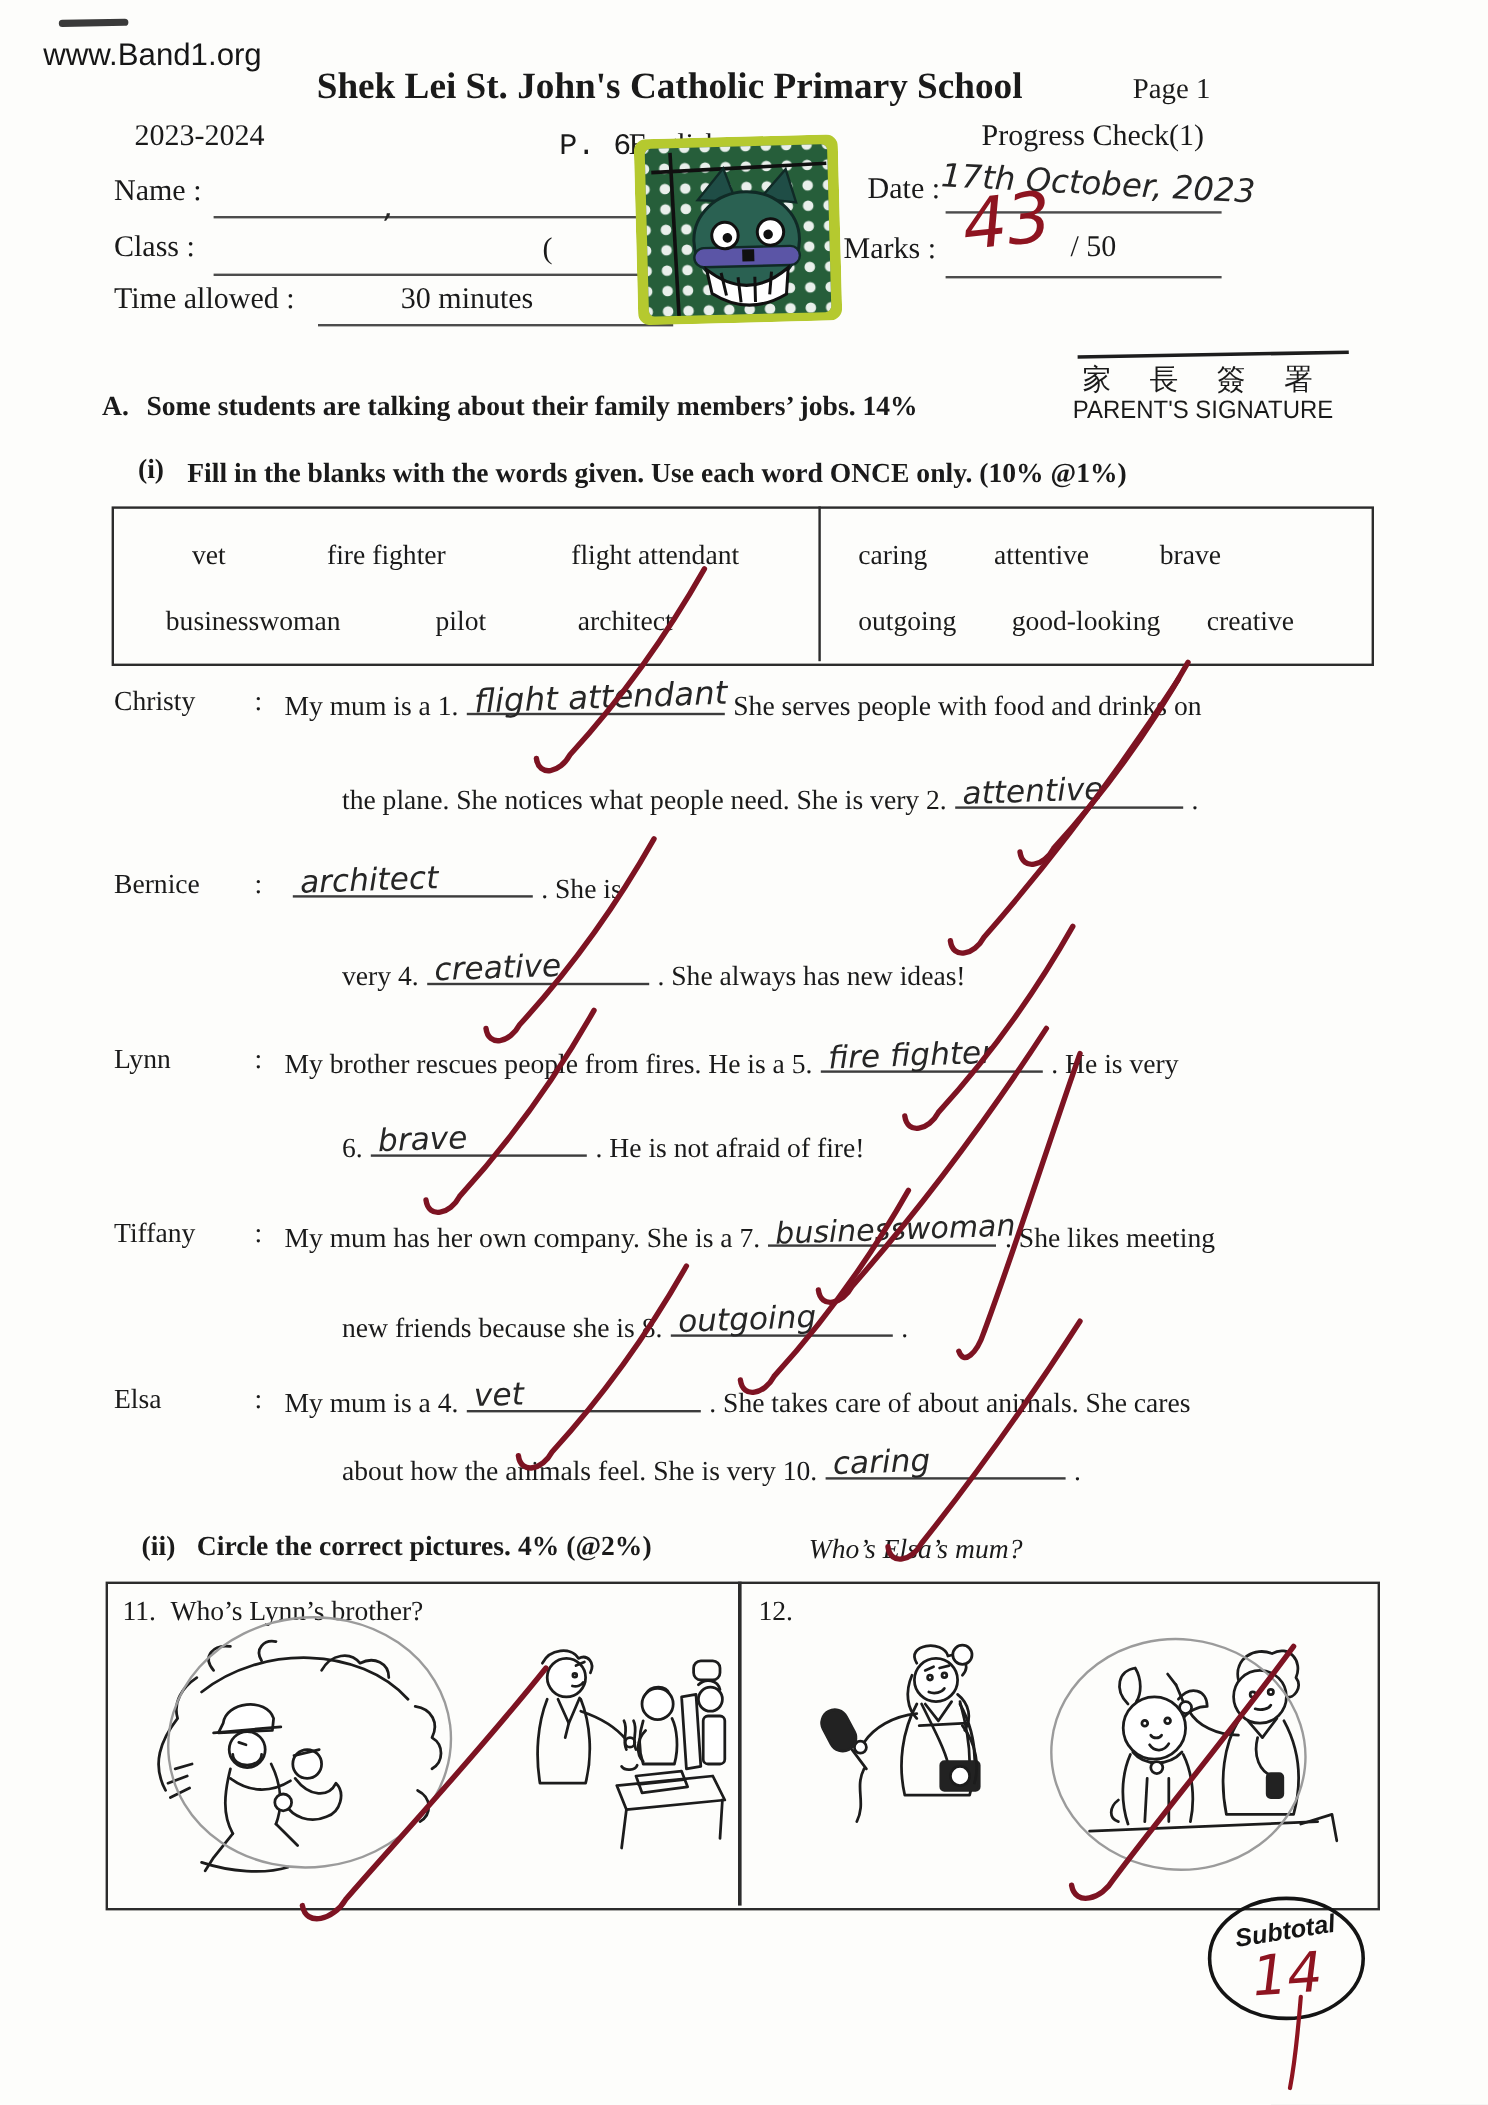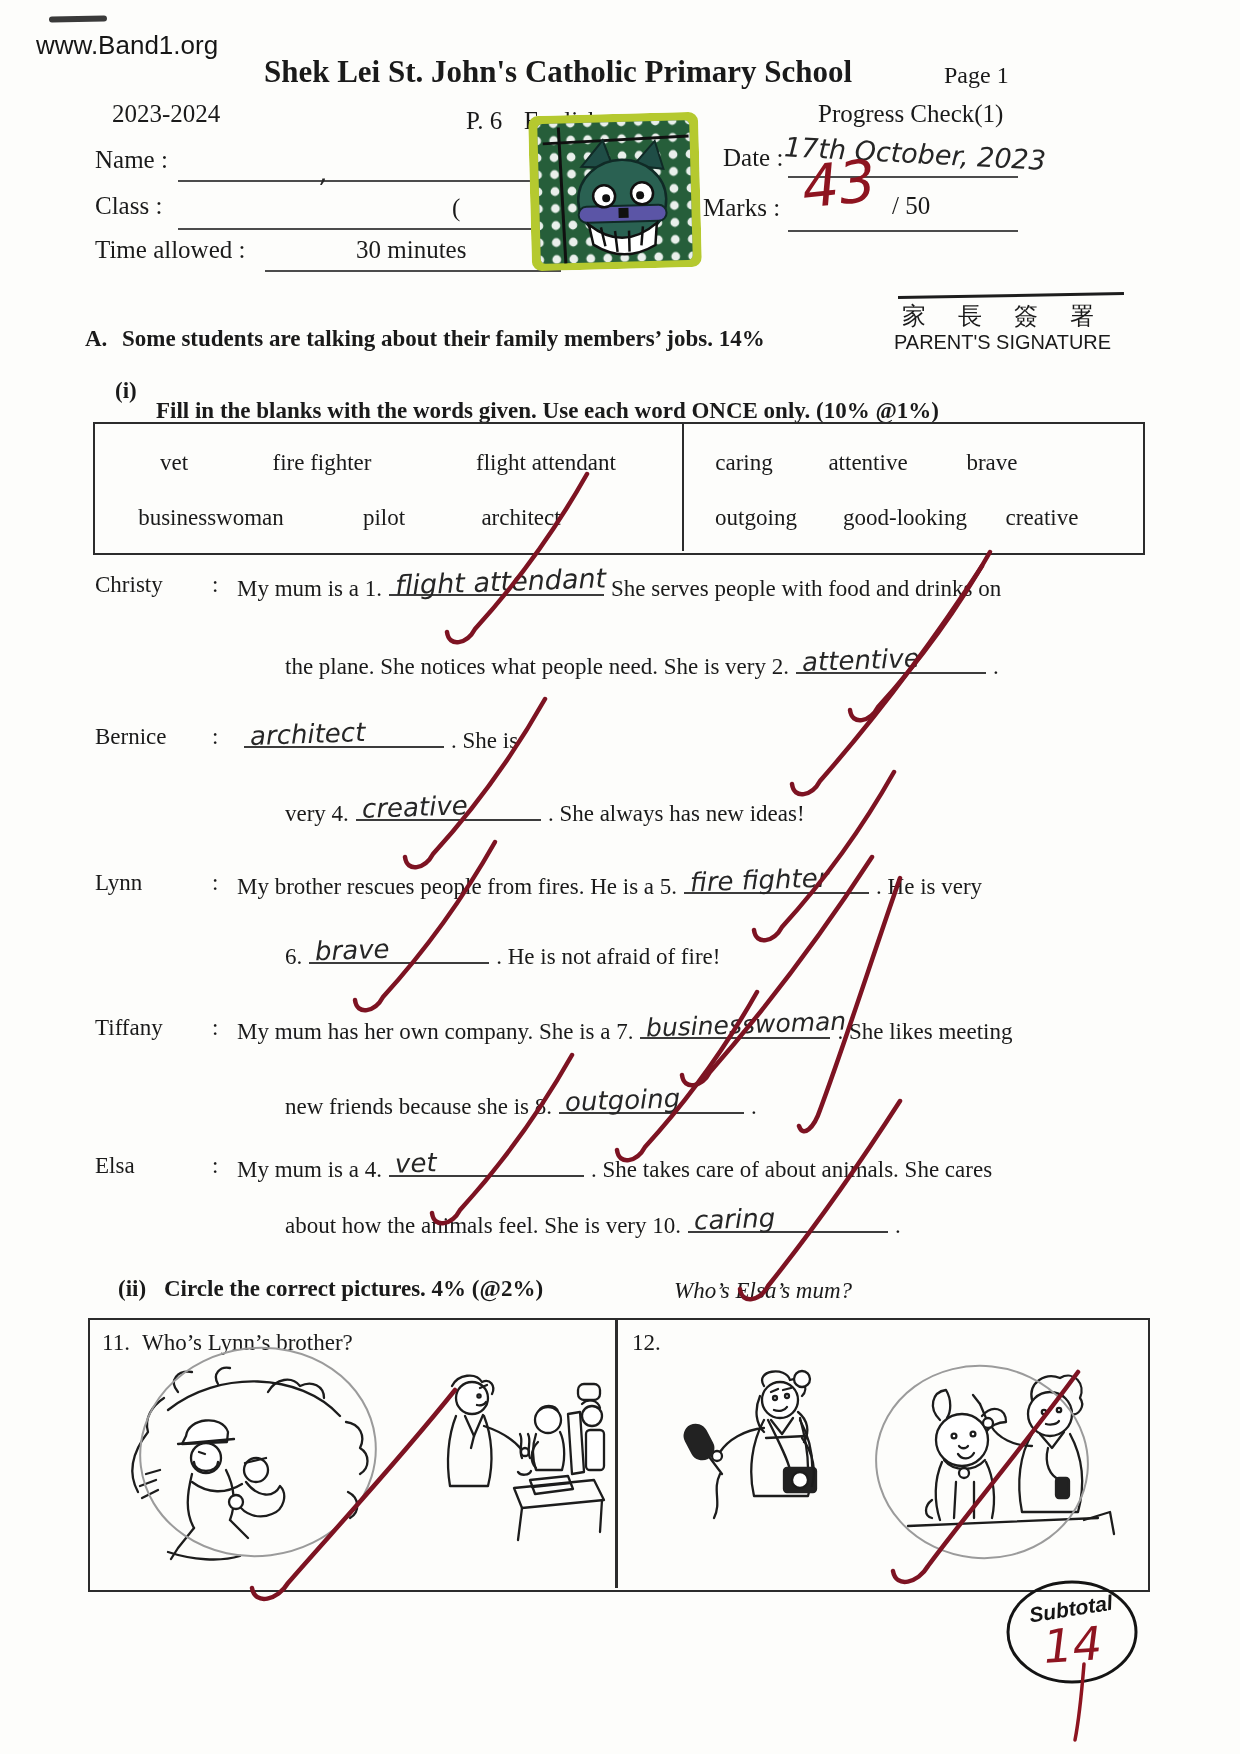--- a/index.html
+++ b/index.html
@@ -35,41 +35,41 @@
 <div class="page">
 
   <div class="abs" style="left:49px;top:16px;width:58px;height:6px;background:#3a3a3a;transform:rotate(-1deg);border-radius:3px;"></div>
 
   <div class="abs sans" style="left:36px;top:30px;font-size:26px;color:#161616;">www.Band1.org</div>
 
   <div class="abs bold" style="left:248px;top:54px;width:620px;text-align:center;font-size:31px;">Shek Lei St. John's Catholic Primary School</div>
   <div class="abs" style="left:944px;top:62px;font-size:24px;">Page 1</div>
 
   <div class="abs label" style="left:112px;top:100px;">2023-2024</div>
-  <div class="abs label" style="left:466px;top:107px;">P. 6</div>
+  <div class="abs label" style="left:466px;top:107px;font-family:Liberation Mono, monospace;">P. 6</div>
   <div class="abs label" style="left:524px;top:107px;">English</div>
   <div class="abs label" style="left:818px;top:100px;">Progress Check(1)</div>
 
   <div class="abs label" style="left:95px;top:146px;">Name :</div>
   <div class="uline" style="left:178px;top:180px;width:384px;"></div>
   <div class="abs hw" style="left:320px;top:158px;font-size:26px;">,</div>
   <div class="abs label" style="left:723px;top:144px;">Date :</div>
   <div class="uline" style="left:788px;top:176px;width:230px;"></div>
   <div class="abs hw" style="left:784px;top:138px;font-size:27px;transform:rotate(3deg);">17th October, 2023</div>
 
   <div class="abs label" style="left:95px;top:192px;font-family:Liberation Serif, serif;">Class :</div>
   <div class="uline" style="left:178px;top:228px;width:384px;"></div>
   <div class="abs label" style="left:452px;top:194px;">(</div>
   <div class="abs label" style="left:703px;top:194px;">Marks :</div>
   <div class="uline" style="left:788px;top:230px;width:230px;"></div>
   <div class="abs hw-red" style="left:802px;top:150px;font-size:58px;transform:rotate(-6deg);">43</div>
   <div class="abs label" style="left:892px;top:192px;">/ 50</div>
 
   <div class="abs label" style="left:95px;top:236px;">Time allowed :</div>
-  <div class="abs label" style="left:356px;top:236px;">30 minutes</div>
+  <div class="abs label" style="left:334px;top:236px;">30 minutes</div>
   <div class="uline" style="left:265px;top:270px;width:296px;"></div>
 
   <div class="abs" style="left:530px;top:114px;width:170px;height:155px;transform:rotate(-1.5deg);z-index:40;">
     <svg width="170" height="155" viewBox="0 0 170 155">
       <defs>
         <pattern id="dots" width="17" height="17" patternUnits="userSpaceOnUse">
           <circle cx="8" cy="8" r="4.4" fill="#ffffff"></circle>
         </pattern>
       </defs>
       <rect x="0" y="0" width="170" height="155" rx="10" fill="#b5c92f"></rect>
@@ -91,21 +91,21 @@
     </svg>
   </div>
 
   <div class="abs" style="left:898px;top:294px;width:226px;height:3px;background:#1d1d1d;transform:rotate(-1deg);"></div>
   <div class="abs" style="left:902px;top:300px;font-size:24px;letter-spacing:32px;">家長簽署</div>
   <div class="abs sans" style="left:894px;top:330px;font-size:21px;transform:scaleX(0.95);transform-origin:left;">PARENT'S SIGNATURE</div>
 
   <div class="abs bold print" style="left:85px;top:324px;">A.</div>
   <div class="abs bold print" style="left:122px;top:324px;">Some students are talking about their family members’ jobs. 14%</div>
   <div class="abs bold print" style="left:115px;top:376px;">(i)</div>
-  <div class="abs bold print" style="left:156px;top:396px;">Fill in the blanks with the words given. Use each word ONCE only. (10% @1%)</div>
+  <div class="abs bold print" style="left:156px;top:380px;">Fill in the blanks with the words given. Use each word ONCE only. (10% @1%)</div>
 
   <div class="box" style="left:93px;top:422px;width:1048px;height:129px;"></div>
   <div class="vdiv" style="left:682px;top:422px;height:129px;"></div>
   <span class="abs wbword" style="left:174px;top:463px;">vet</span>
   <span class="abs wbword" style="left:322px;top:463px;">fire fighter</span>
   <span class="abs wbword" style="left:546px;top:463px;">flight attendant</span>
   <span class="abs wbword" style="left:211px;top:518px;">businesswoman</span>
   <span class="abs wbword" style="left:384px;top:518px;">pilot</span>
   <span class="abs wbword" style="left:521px;top:518px;">architect</span>
   <span class="abs wbword" style="left:744px;top:463px;">caring</span>

